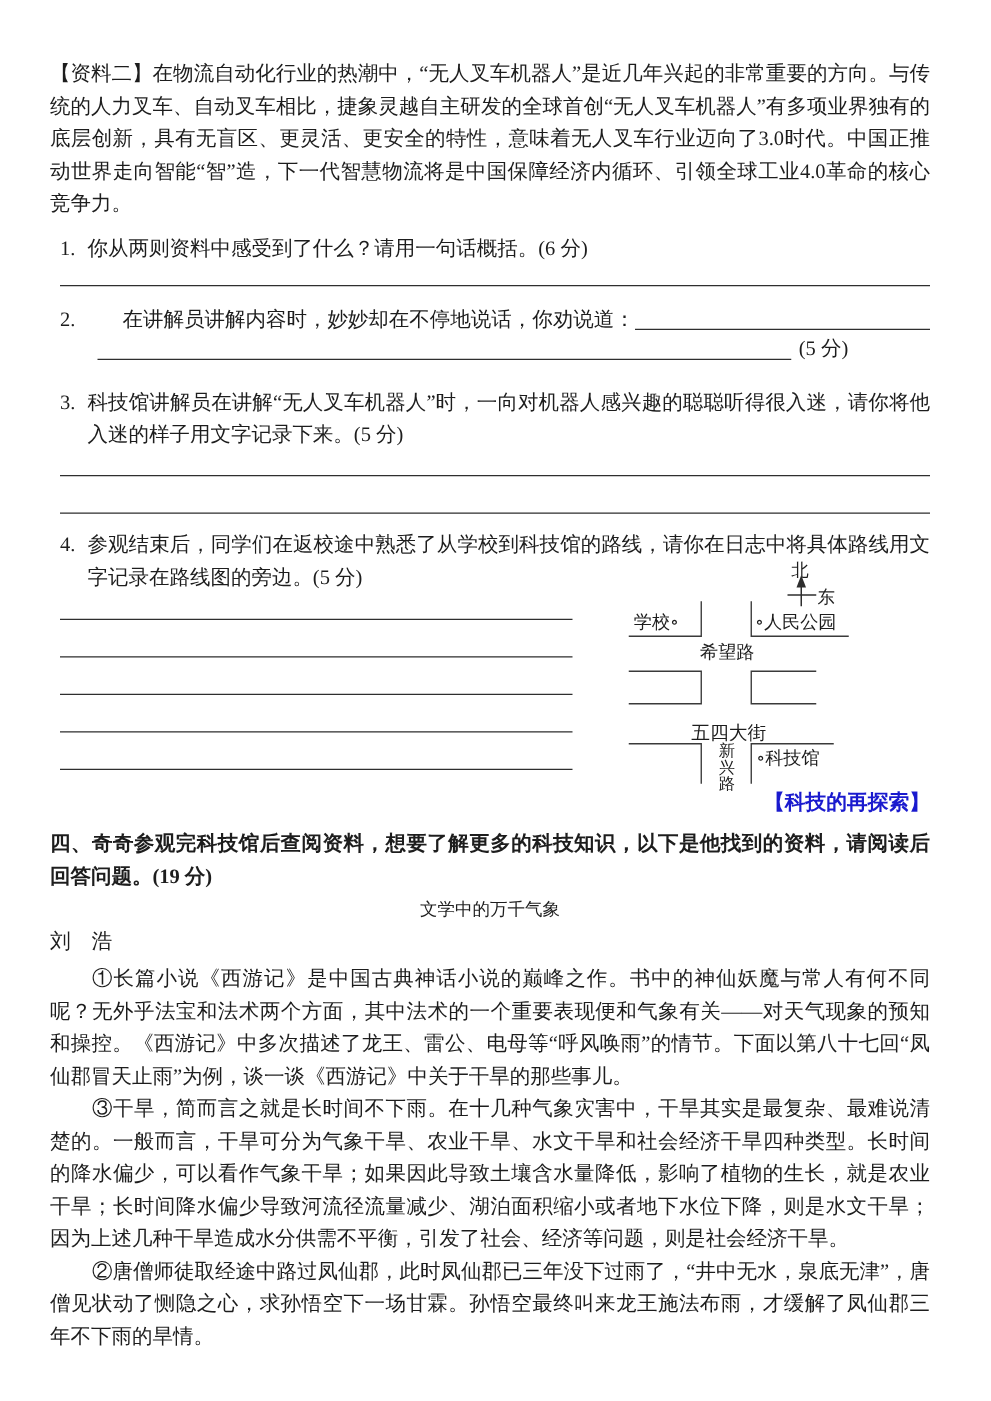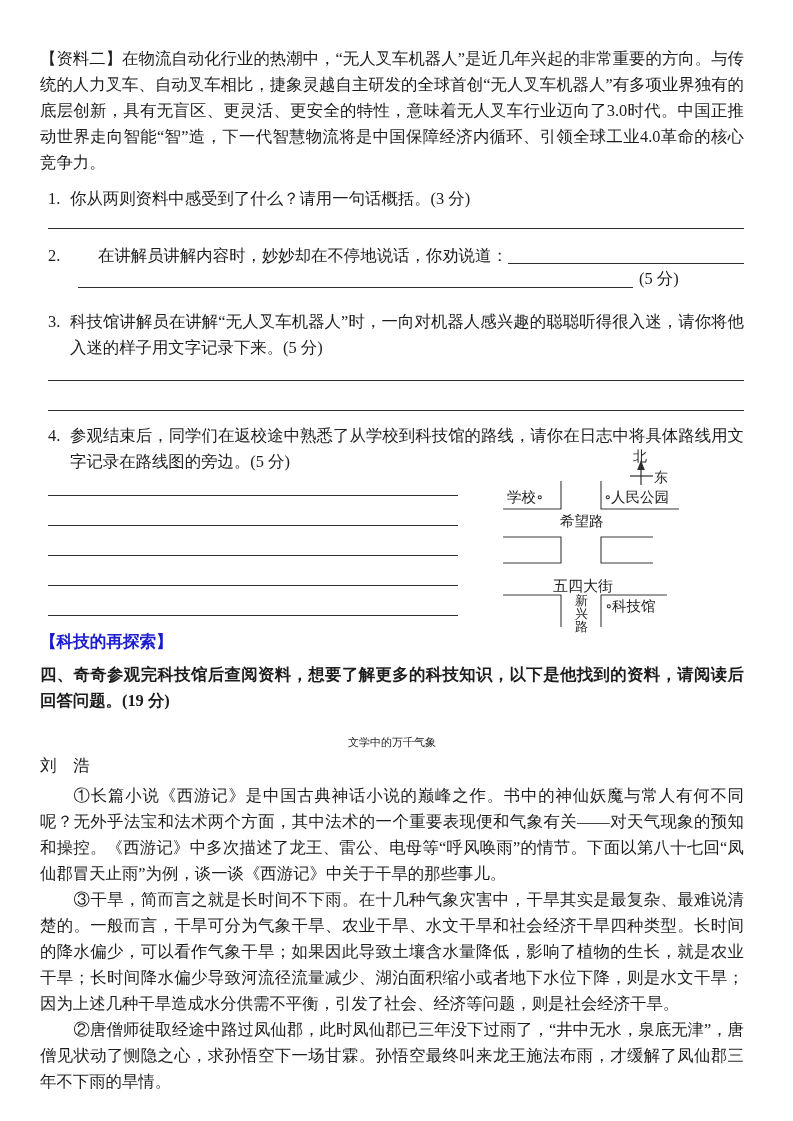--- a/index.html
+++ b/index.html
@@ -35,38 +35,38 @@
   .q3-l2{height:29px;}
   .q4{margin-top:12px;position:relative;}
   .ans-area{margin-top:0;}
   .ans-short{width:410px;}
   .as-first{height:20px;}
   .as-next{height:29px;}
   
   .map-wrap{position:absolute;left:447px;top:22px;width:190px;height:192px;}
   .map-wrap svg text{fill:#1d1d1d;font-family:"Liberation Serif","DejaVu Serif",serif;}
   
-  .banner{margin-top:16px;text-align:left;font-weight:bold;color:#1a1ace;font-size:16.6px;line-height:20px;}
+  .banner{margin-top:16px;text-align:right;font-weight:bold;color:#1a1ace;font-size:16.6px;line-height:20px;}
   .sec4{margin-top:10px;font-weight:bold;text-align:justify;}
-  .essay-title{margin-top:16px;text-align:center;line-height:24px;font-size:11px;}
+  .essay-title{margin-top:3px;text-align:center;line-height:24px;font-size:14px;}
   .essay-author{line-height:24px;font-size:16.6px;}
   .essay{margin:0;text-align:justify;text-indent:2.05em;}
   .essay.first{margin-top:5px;}
 </style>
 </head>
 <body>
 
 <div class="page">
 
   <p class="para">【资料二】在物流自动化行业的热潮中，“无人叉车机器人”是近几年兴起的非常重要的方向。与传统的人力叉车、自动叉车相比，捷象灵越自主研发的全球首创“无人叉车机器人”有多项业界独有的底层创新，具有无盲区、更灵活、更安全的特性，意味着无人叉车行业迈向了3.0时代。中国正推动世界走向智能“智”造，下一代智慧物流将是中国保障经济内循环、引领全球工业4.0革命的核心竞争力。</p>
 
   <div class="q q1">
     <div class="q-row">
       <span class="q-num">1.</span>
-      <div class="q-text">你从两则资料中感受到了什么？请用一句话概括。(3 分)</div>
+      <div class="q-text">你从两则资料中感受到了什么？请用一句话概括。(6 分)</div>
     </div>
     <div class="ans-line ans-full"></div>
   </div>
 
   <div class="q q2">
     <div class="q-row">
       <span class="q-num">2.</span>
       <div class="q-text q2-flex">
         <span>在讲解员讲解内容时，妙妙却在不停地说话，你劝说道：</span>
         <span class="q2-fill"></span>

